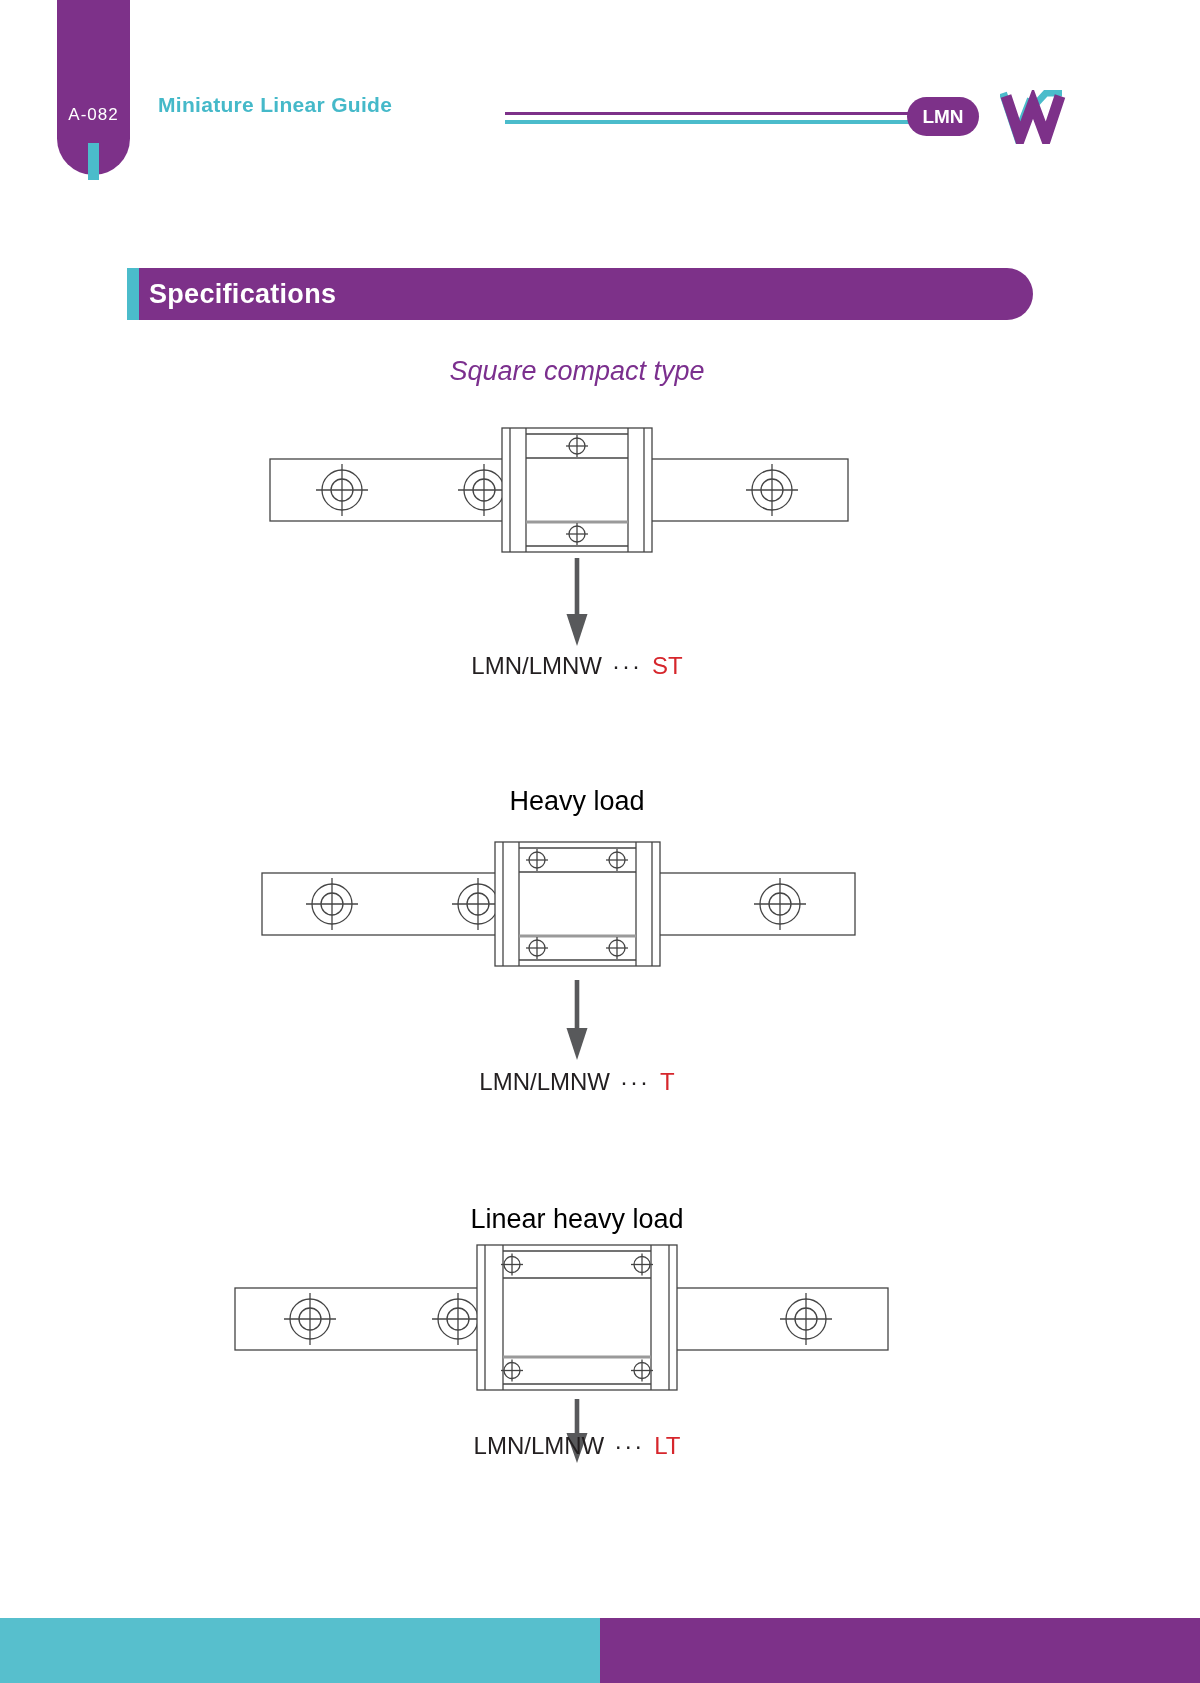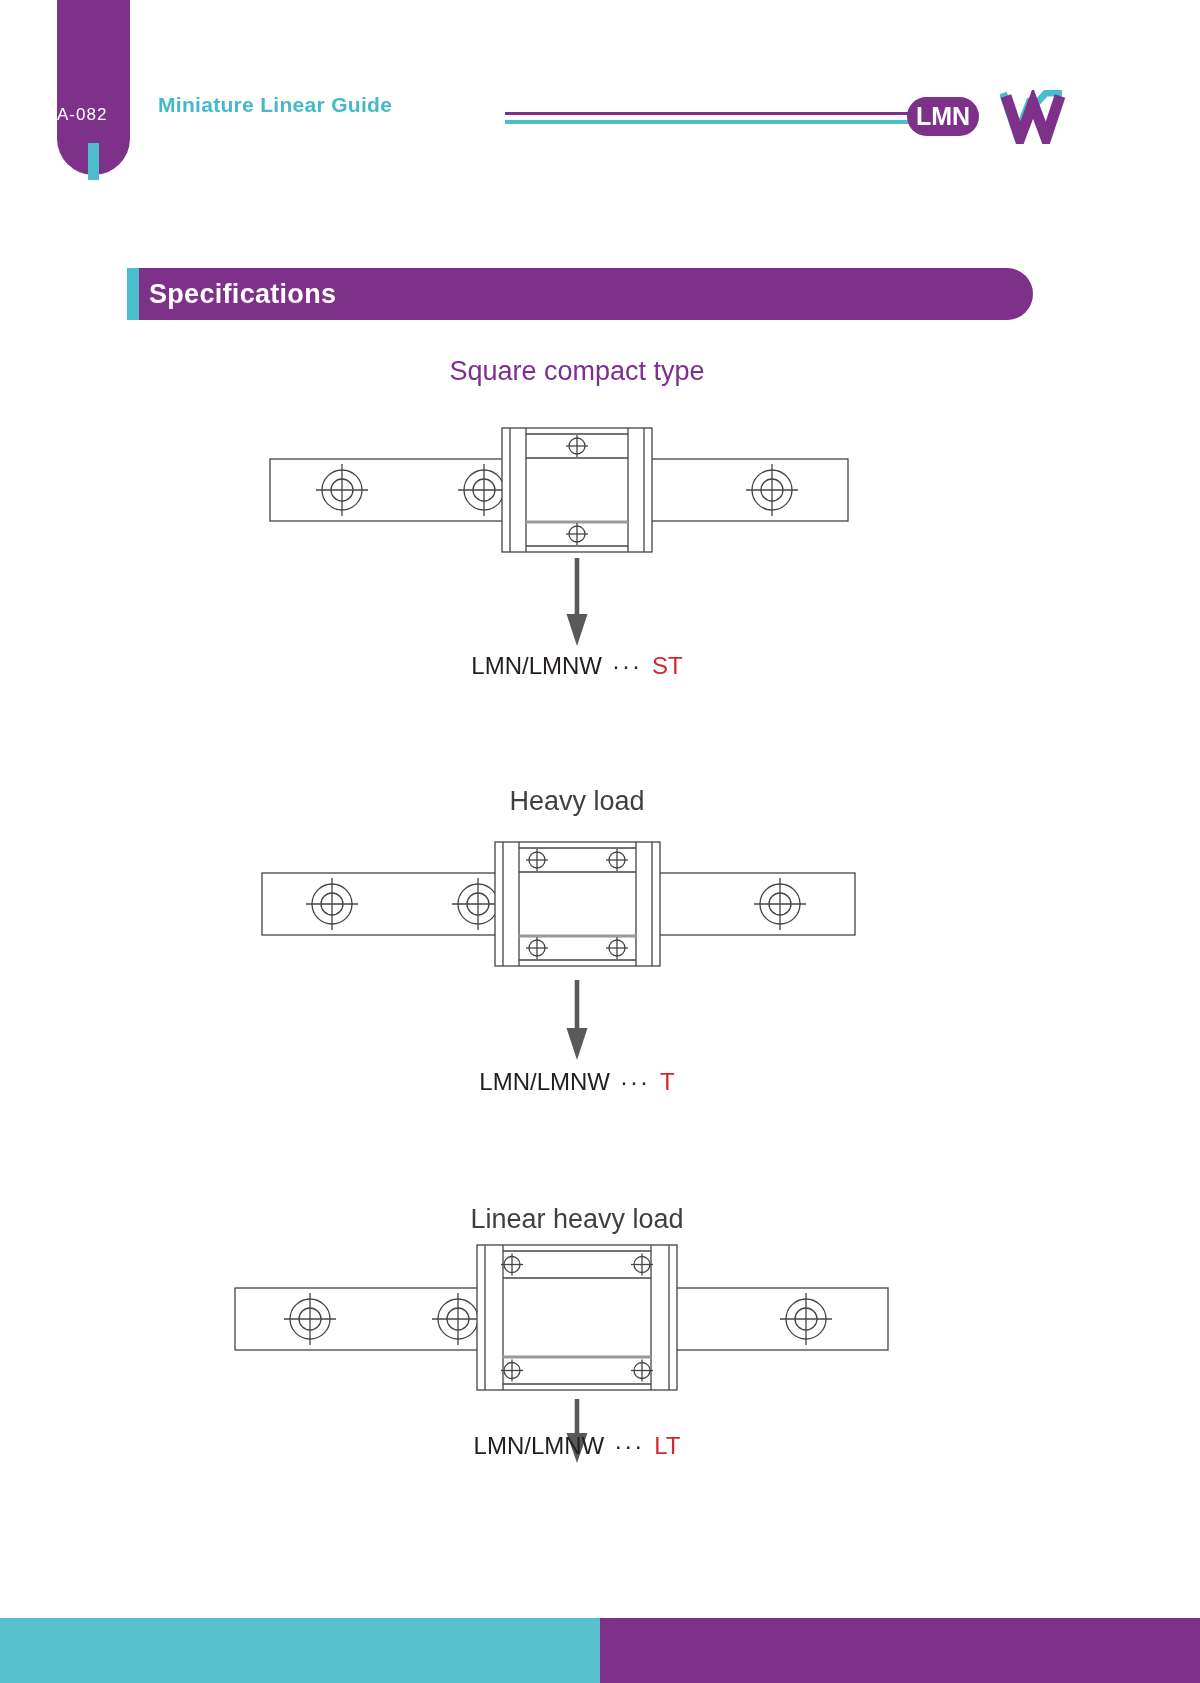--- a/index.html
+++ b/index.html
@@ -8,48 +8,48 @@
     font-family:"Liberation Sans", sans-serif;overflow:hidden;
   }
   .abs{position:absolute;}
 
   
   .tab{
     left:57px;top:0;width:73px;height:175px;background:#7d3189;
     border-radius:0 0 37px 37px;z-index:1;
   }
   .tab-code{
-    left:57px;top:105px;width:73px;text-align:left;color:#fff;
+    left:57px;top:105px;width:73px;text-align:center;color:#fff;
     font-size:17px;letter-spacing:1px;z-index:2;
   }
   .tab-tick{left:88px;top:143px;width:11px;height:37px;background:#4bbccb;z-index:3;}
   .page-title{
     left:158px;top:93px;font-size:21px;font-weight:700;color:#45b9c9;
     letter-spacing:0.3px;white-space:nowrap;
   }
   .rule-purple{left:505px;top:112px;width:404px;height:2.5px;background:#7d3189;}
   .rule-teal{left:505px;top:120px;width:404px;height:3.5px;background:#4bbccb;}
   .badge{
     left:907px;top:97px;width:72px;height:39px;background:#7d3189;border-radius:20px;
-    color:#fff;font-weight:700;font-size:25px;display:flex;align-items:center;justify-content:center;
+    color:#fff;font-weight:700;font-size:19px;display:flex;align-items:center;justify-content:center;
   }
   .logo{left:1000px;top:90px;width:66px;height:54px;}
 
   
   .spec-tick{left:127px;top:268px;width:12px;height:52px;background:#4bbccb;}
   .spec-banner{
     left:139px;top:268px;width:894px;height:52px;background:#7d3189;
     border-radius:0 26px 26px 0;display:flex;align-items:center;
   }
   .spec-banner span{color:#fff;font-size:27px;font-weight:700;padding-left:10px;letter-spacing:0.3px;}
 
   
   .diag-title{transform:translateX(-50%);left:577px;font-size:27px;white-space:nowrap;}
-  .t-purple{color:#7b2f8e;}
-  .t-dark{color:#404040;}
+  .t-purple{color:#7b2f8e;font-style:italic;}
+  .t-dark{color:#000000;}
   .model-label{
     transform:translateX(-50%);left:577px;white-space:nowrap;
     font-size:24px;font-weight:400;color:#231f20;
   }
   .model-label .dots{margin:0 10px;letter-spacing:2px;}
   .model-label .suffix{color:#d6262c;}
 
   .footer-teal{left:0;top:1618px;width:600px;height:65px;background:#57bfcd;}
   .footer-purple{left:600px;top:1618px;width:600px;height:65px;background:#7d3189;}
 </style>

